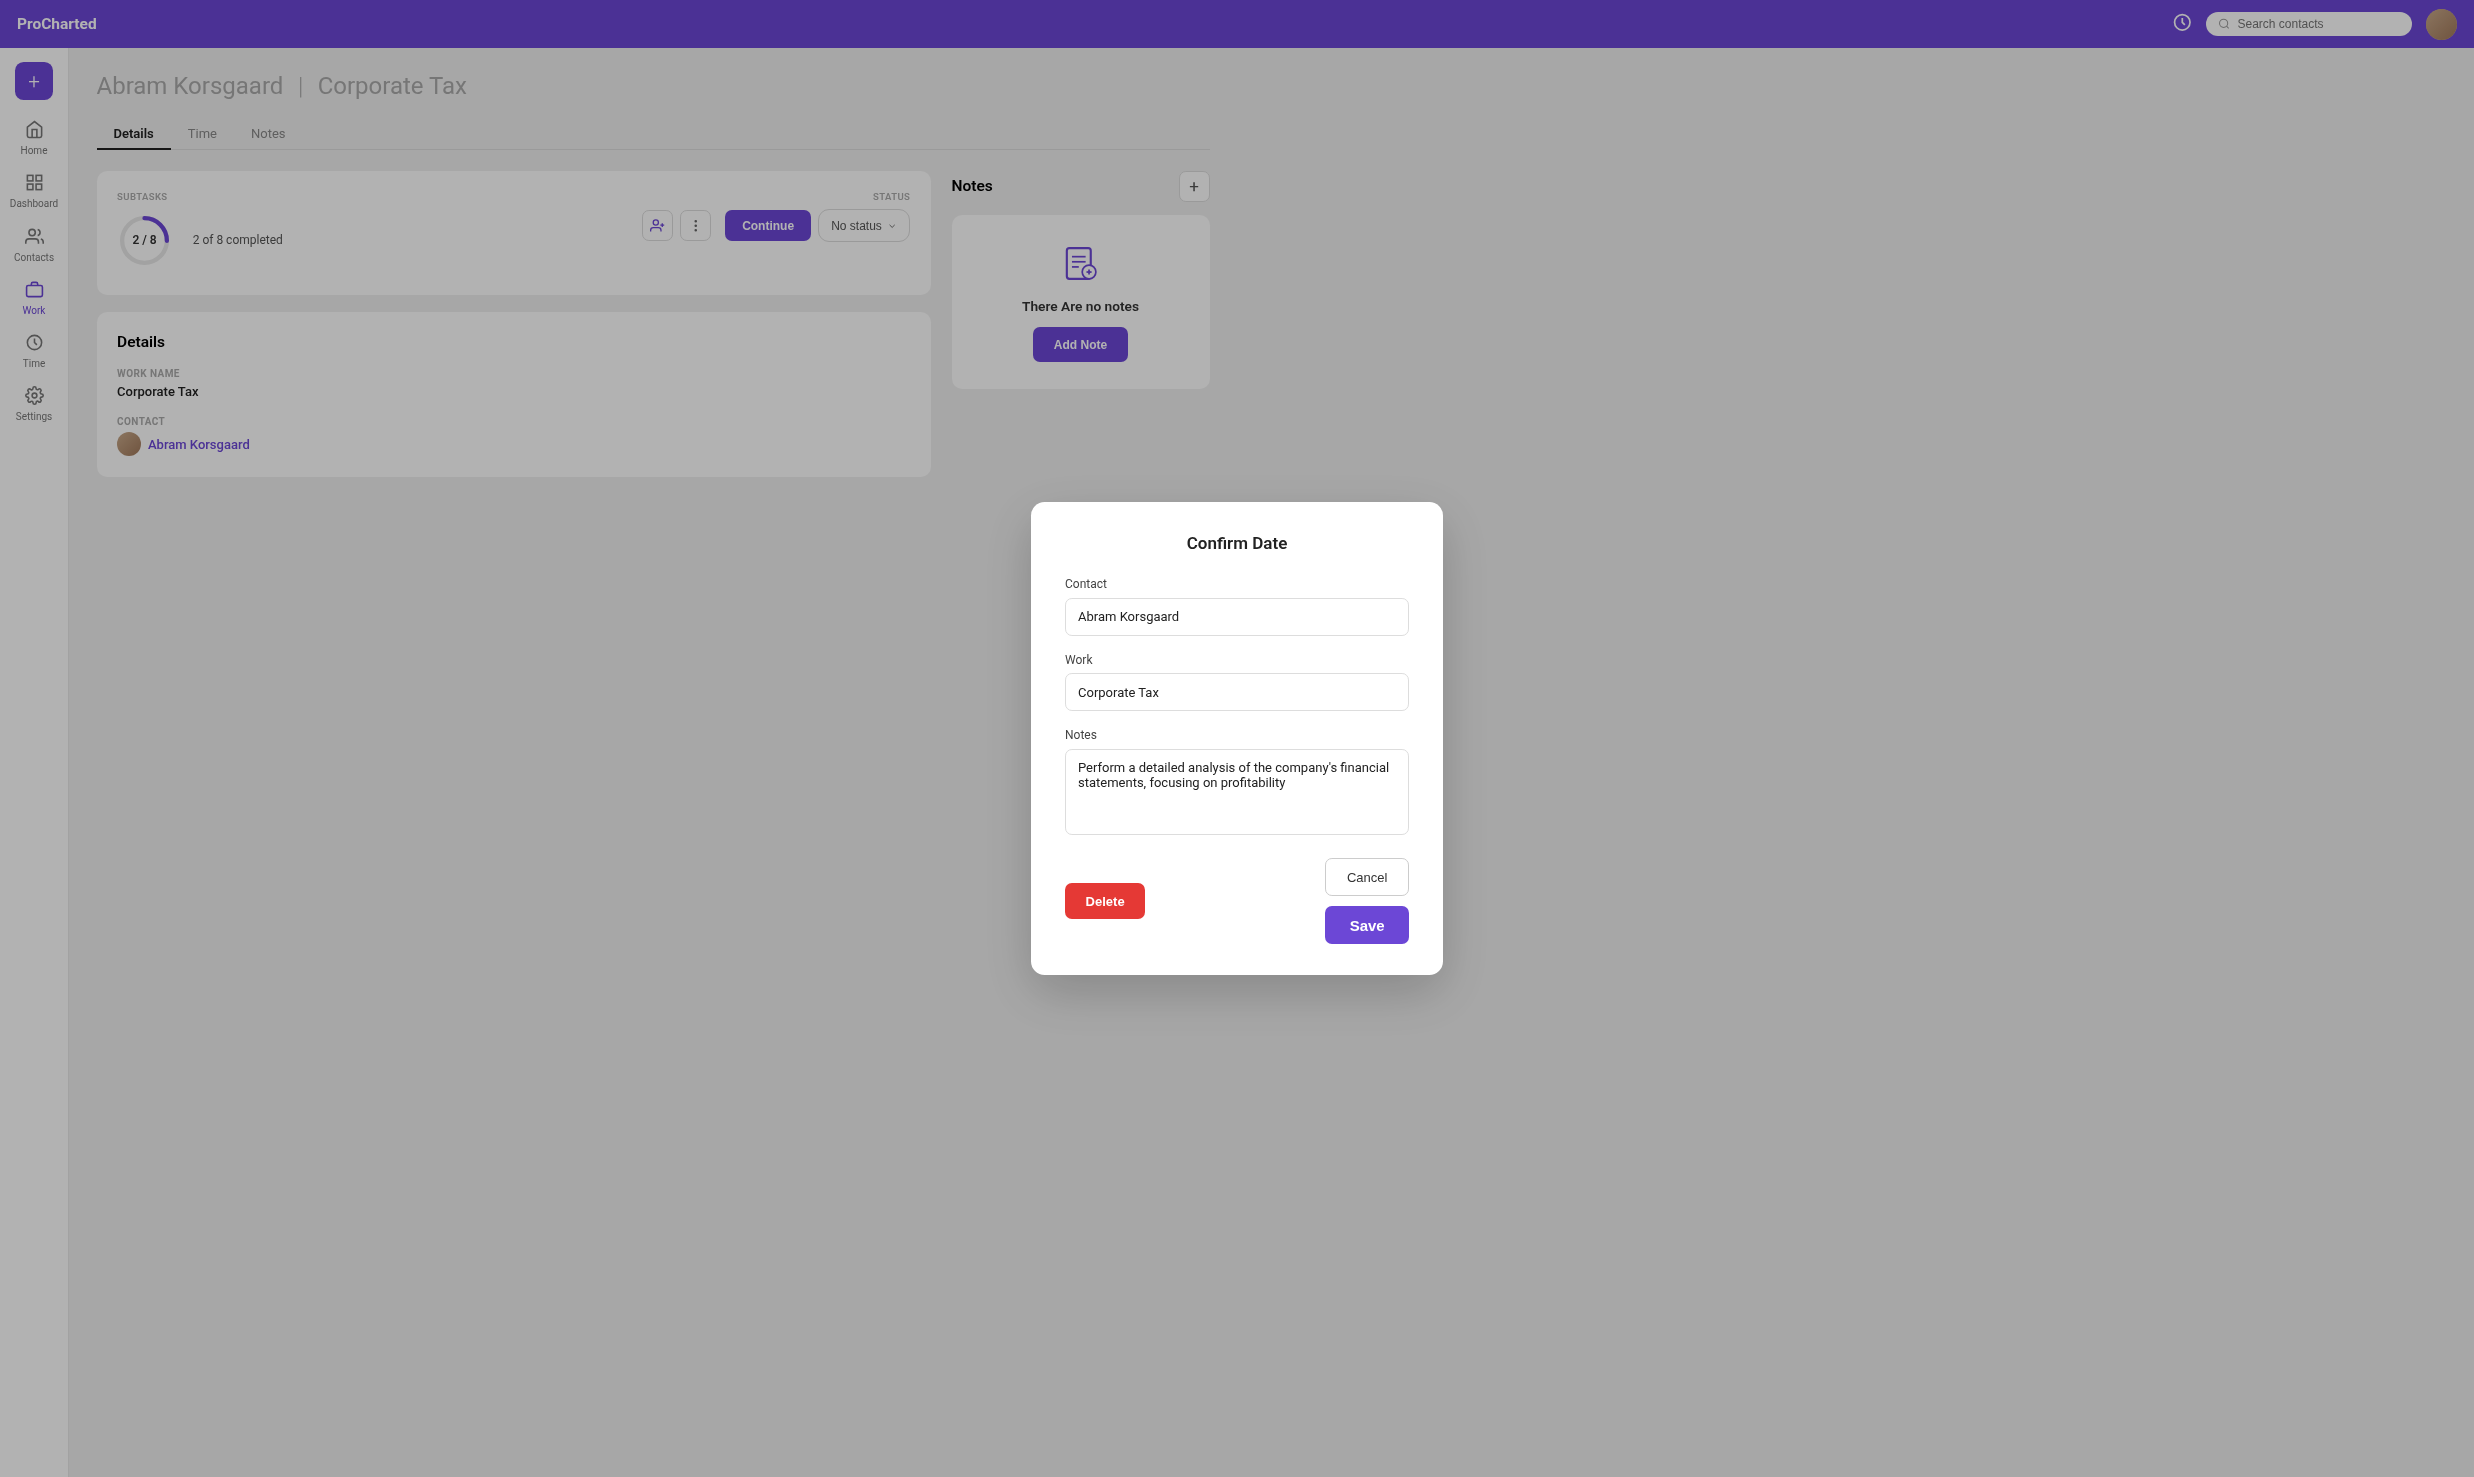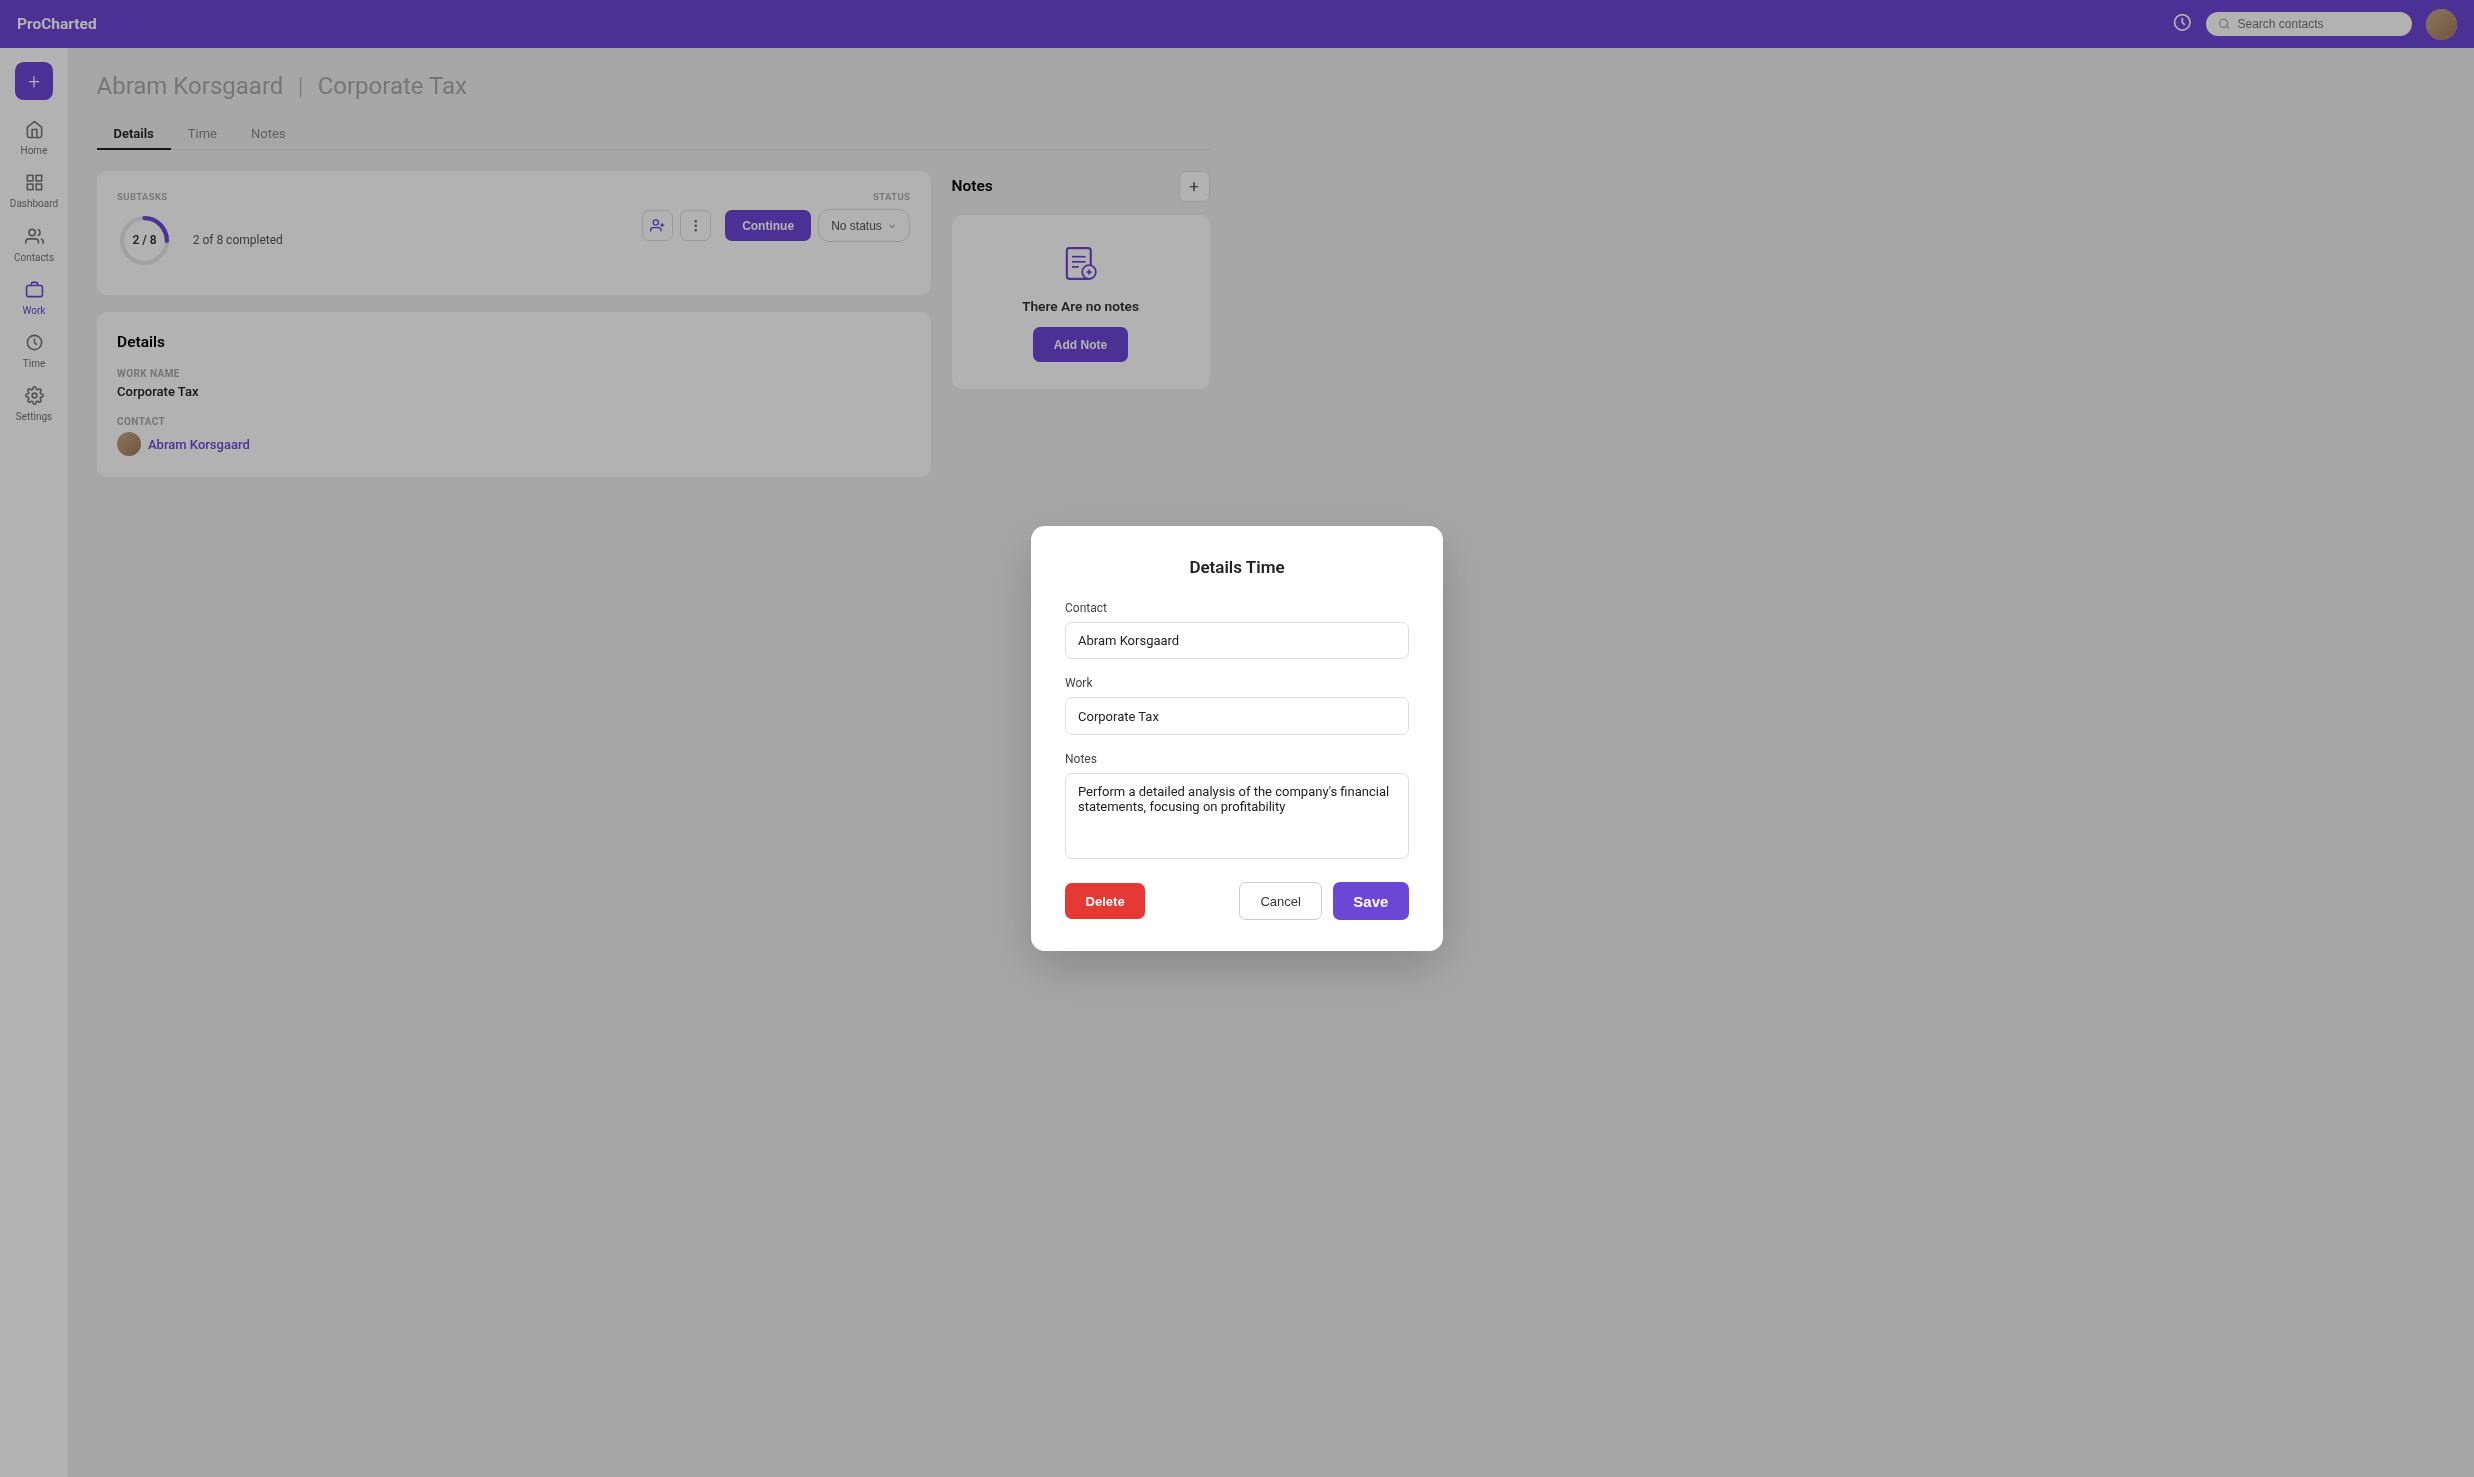--- a/index.html
+++ b/index.html
@@ -137,21 +137,21 @@
     .form-textarea {
       width: 100%; border: 0.9px solid #ddd; border-radius: 6.9px;
       padding: 10.3px 12px; font-size: 13px; color: #222; outline: none;
       font-family: inherit; resize: none; height: 86px;
     }
     .modal-actions { display: flex; align-items: center; justify-content: space-between; margin-top: 20.6px; }
     .btn-delete {
       background: #e53935; color: white; border: none; border-radius: 6.9px;
       padding: 10.3px 20.6px; font-size: 13px; font-weight: 600; cursor: pointer;
     }
-    .modal-right-actions { display: flex; gap: 10.3px; }
+    .modal-right-actions { display: flex; gap: 10.3px; flex-direction: column; }
     .btn-cancel {
       background: white; color: #333; border: 0.9px solid #ccc; border-radius: 6.9px;
       padding: 10.3px 20.6px; font-size: 13px; font-weight: 500; cursor: pointer;
     }
     .btn-save {
       background: #6c47d6; color: white; border: none; border-radius: 6.9px;
       padding: 10.3px 20.6px; font-size: 15px; font-weight: 600; cursor: pointer;
     }
   </style>
 </head>
@@ -327,21 +327,21 @@
         </svg>
         <div class="empty-notes-text">There Are no notes</div>
         <button class="btn-add-note">Add Note</button>
       </div>
     </div>
   </div>
 </main>
 
 <div class="modal-overlay">
   <div class="modal">
-    <h2 class="modal-title">Details Time</h2>
+    <h2 class="modal-title">Confirm Date</h2>
 
     <div class="form-group">
       <label class="form-label">Contact</label>
       <input class="form-input" type="text" value="Abram Korsgaard" style="">
     </div>
 
     <div class="form-group">
       <label class="form-label">Work</label>
       <input class="form-input" type="text" value="Corporate Tax" style="">
     </div>

